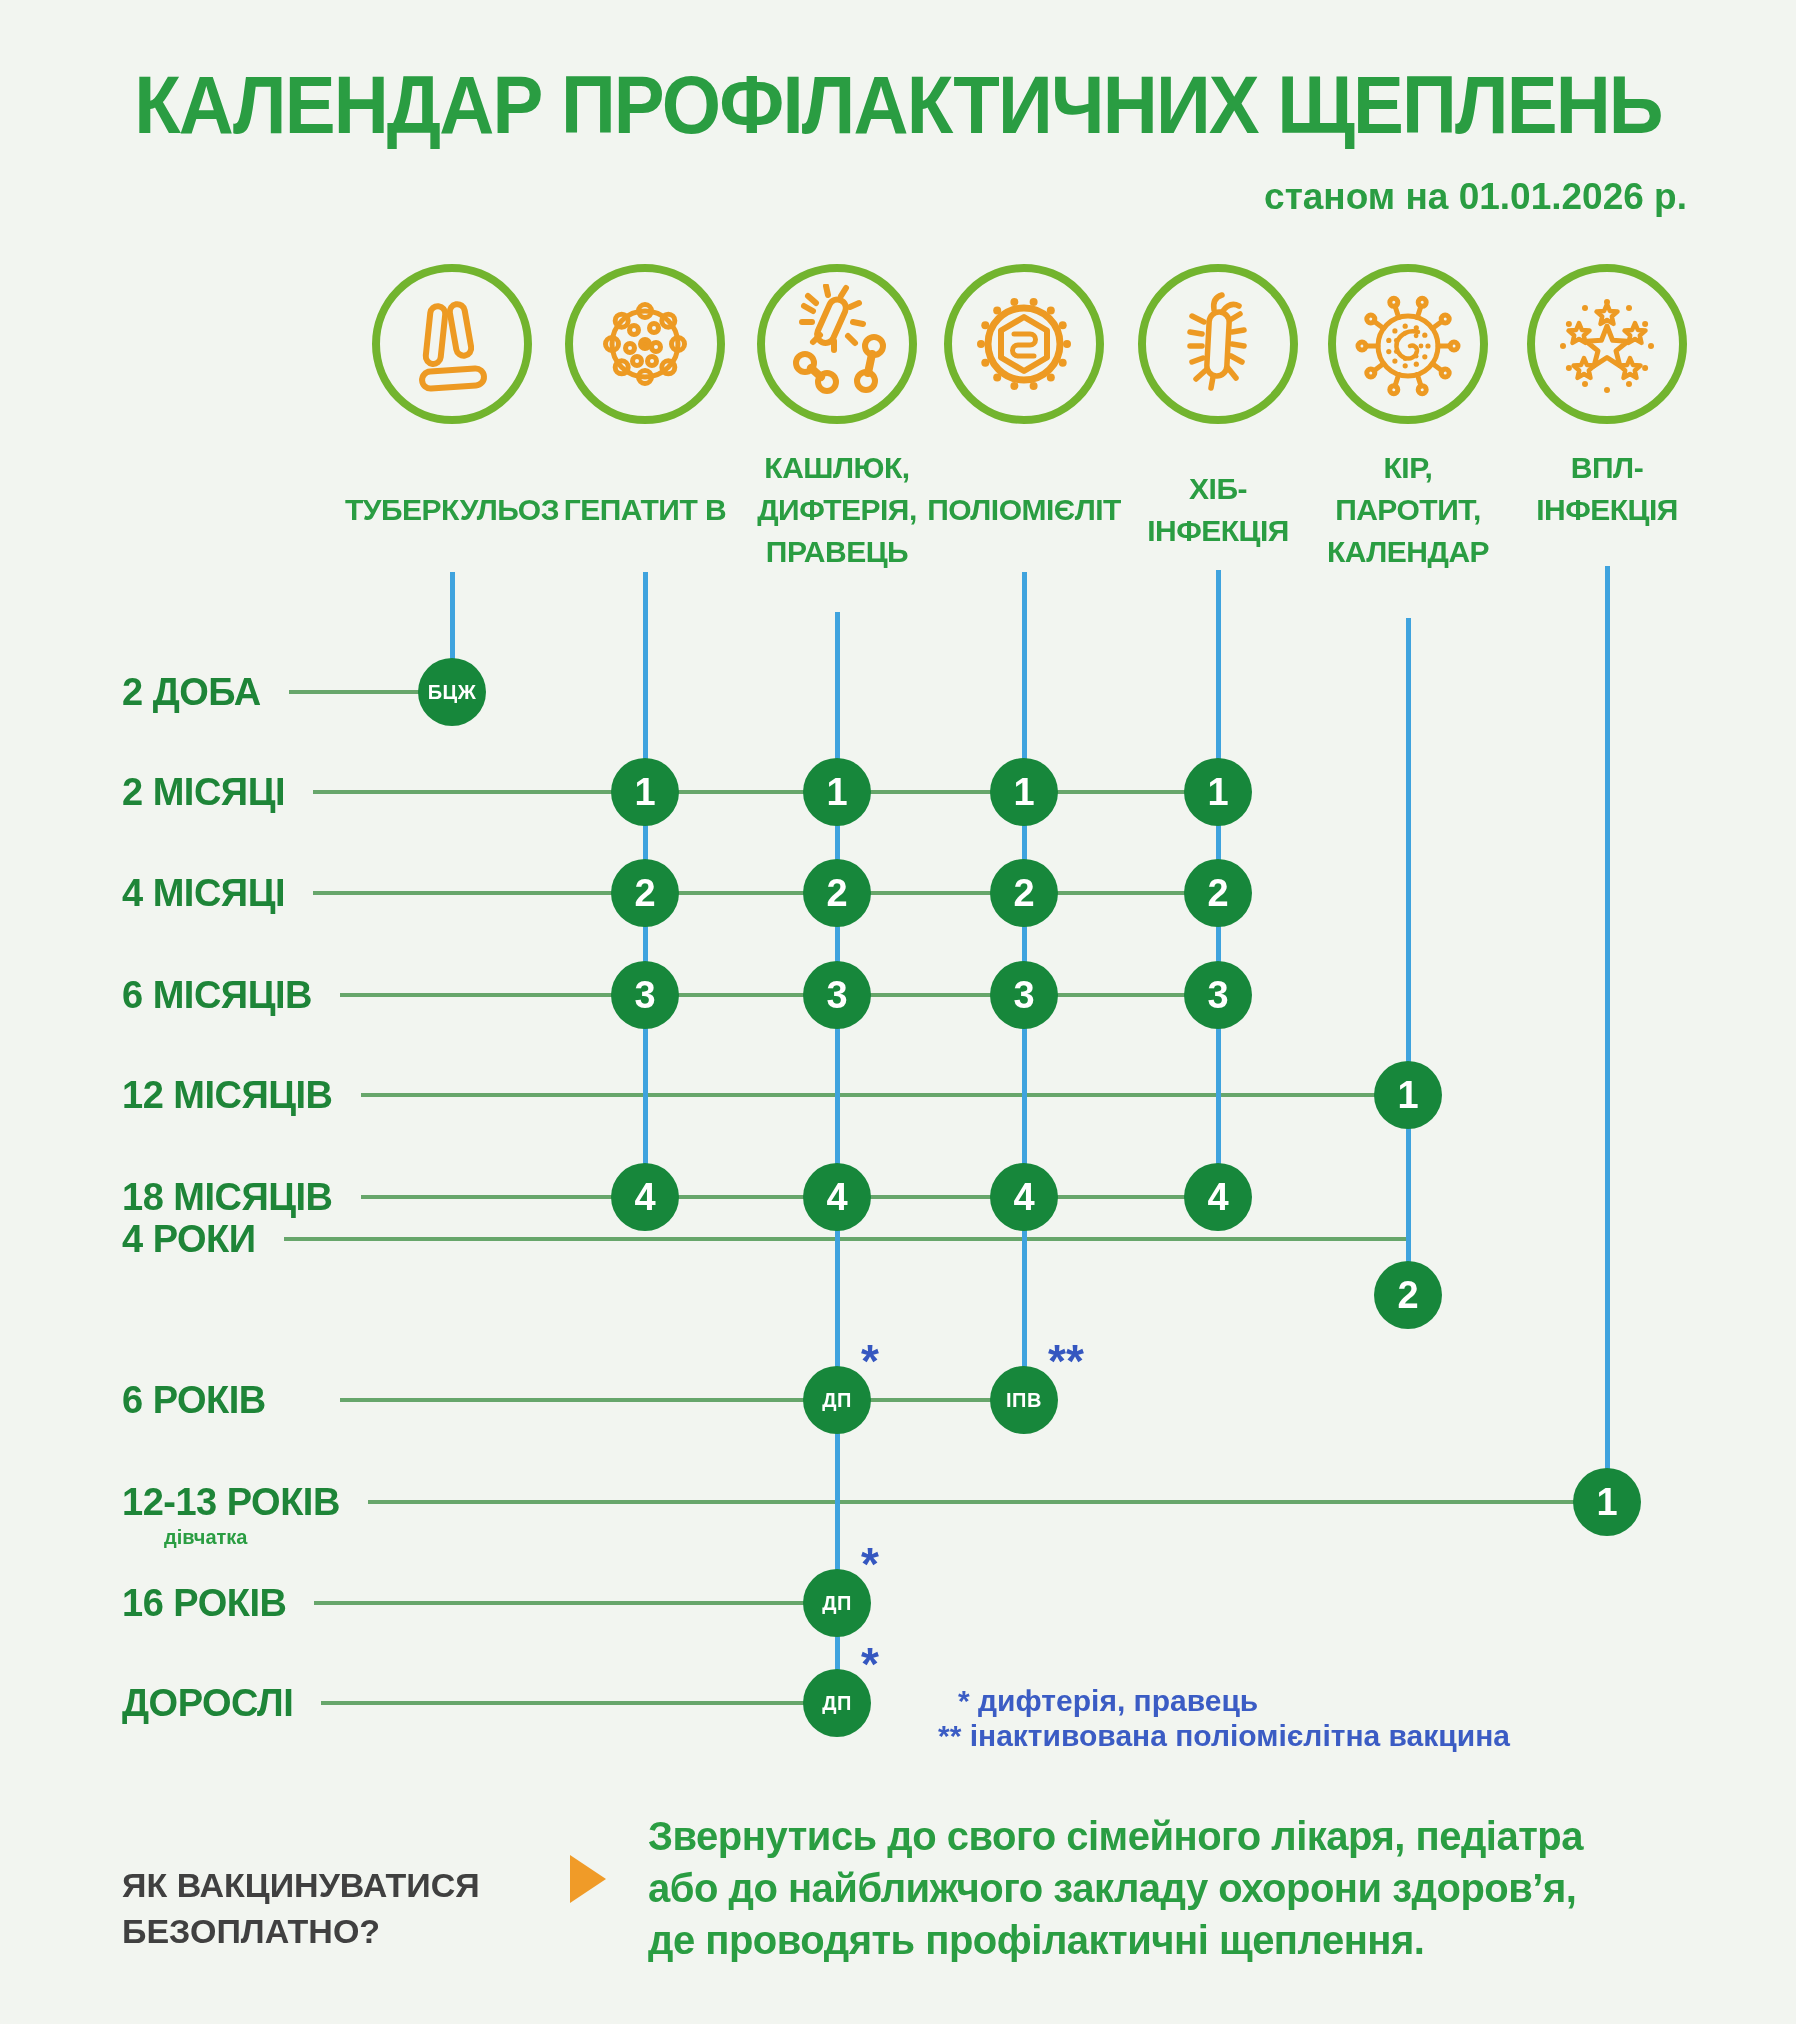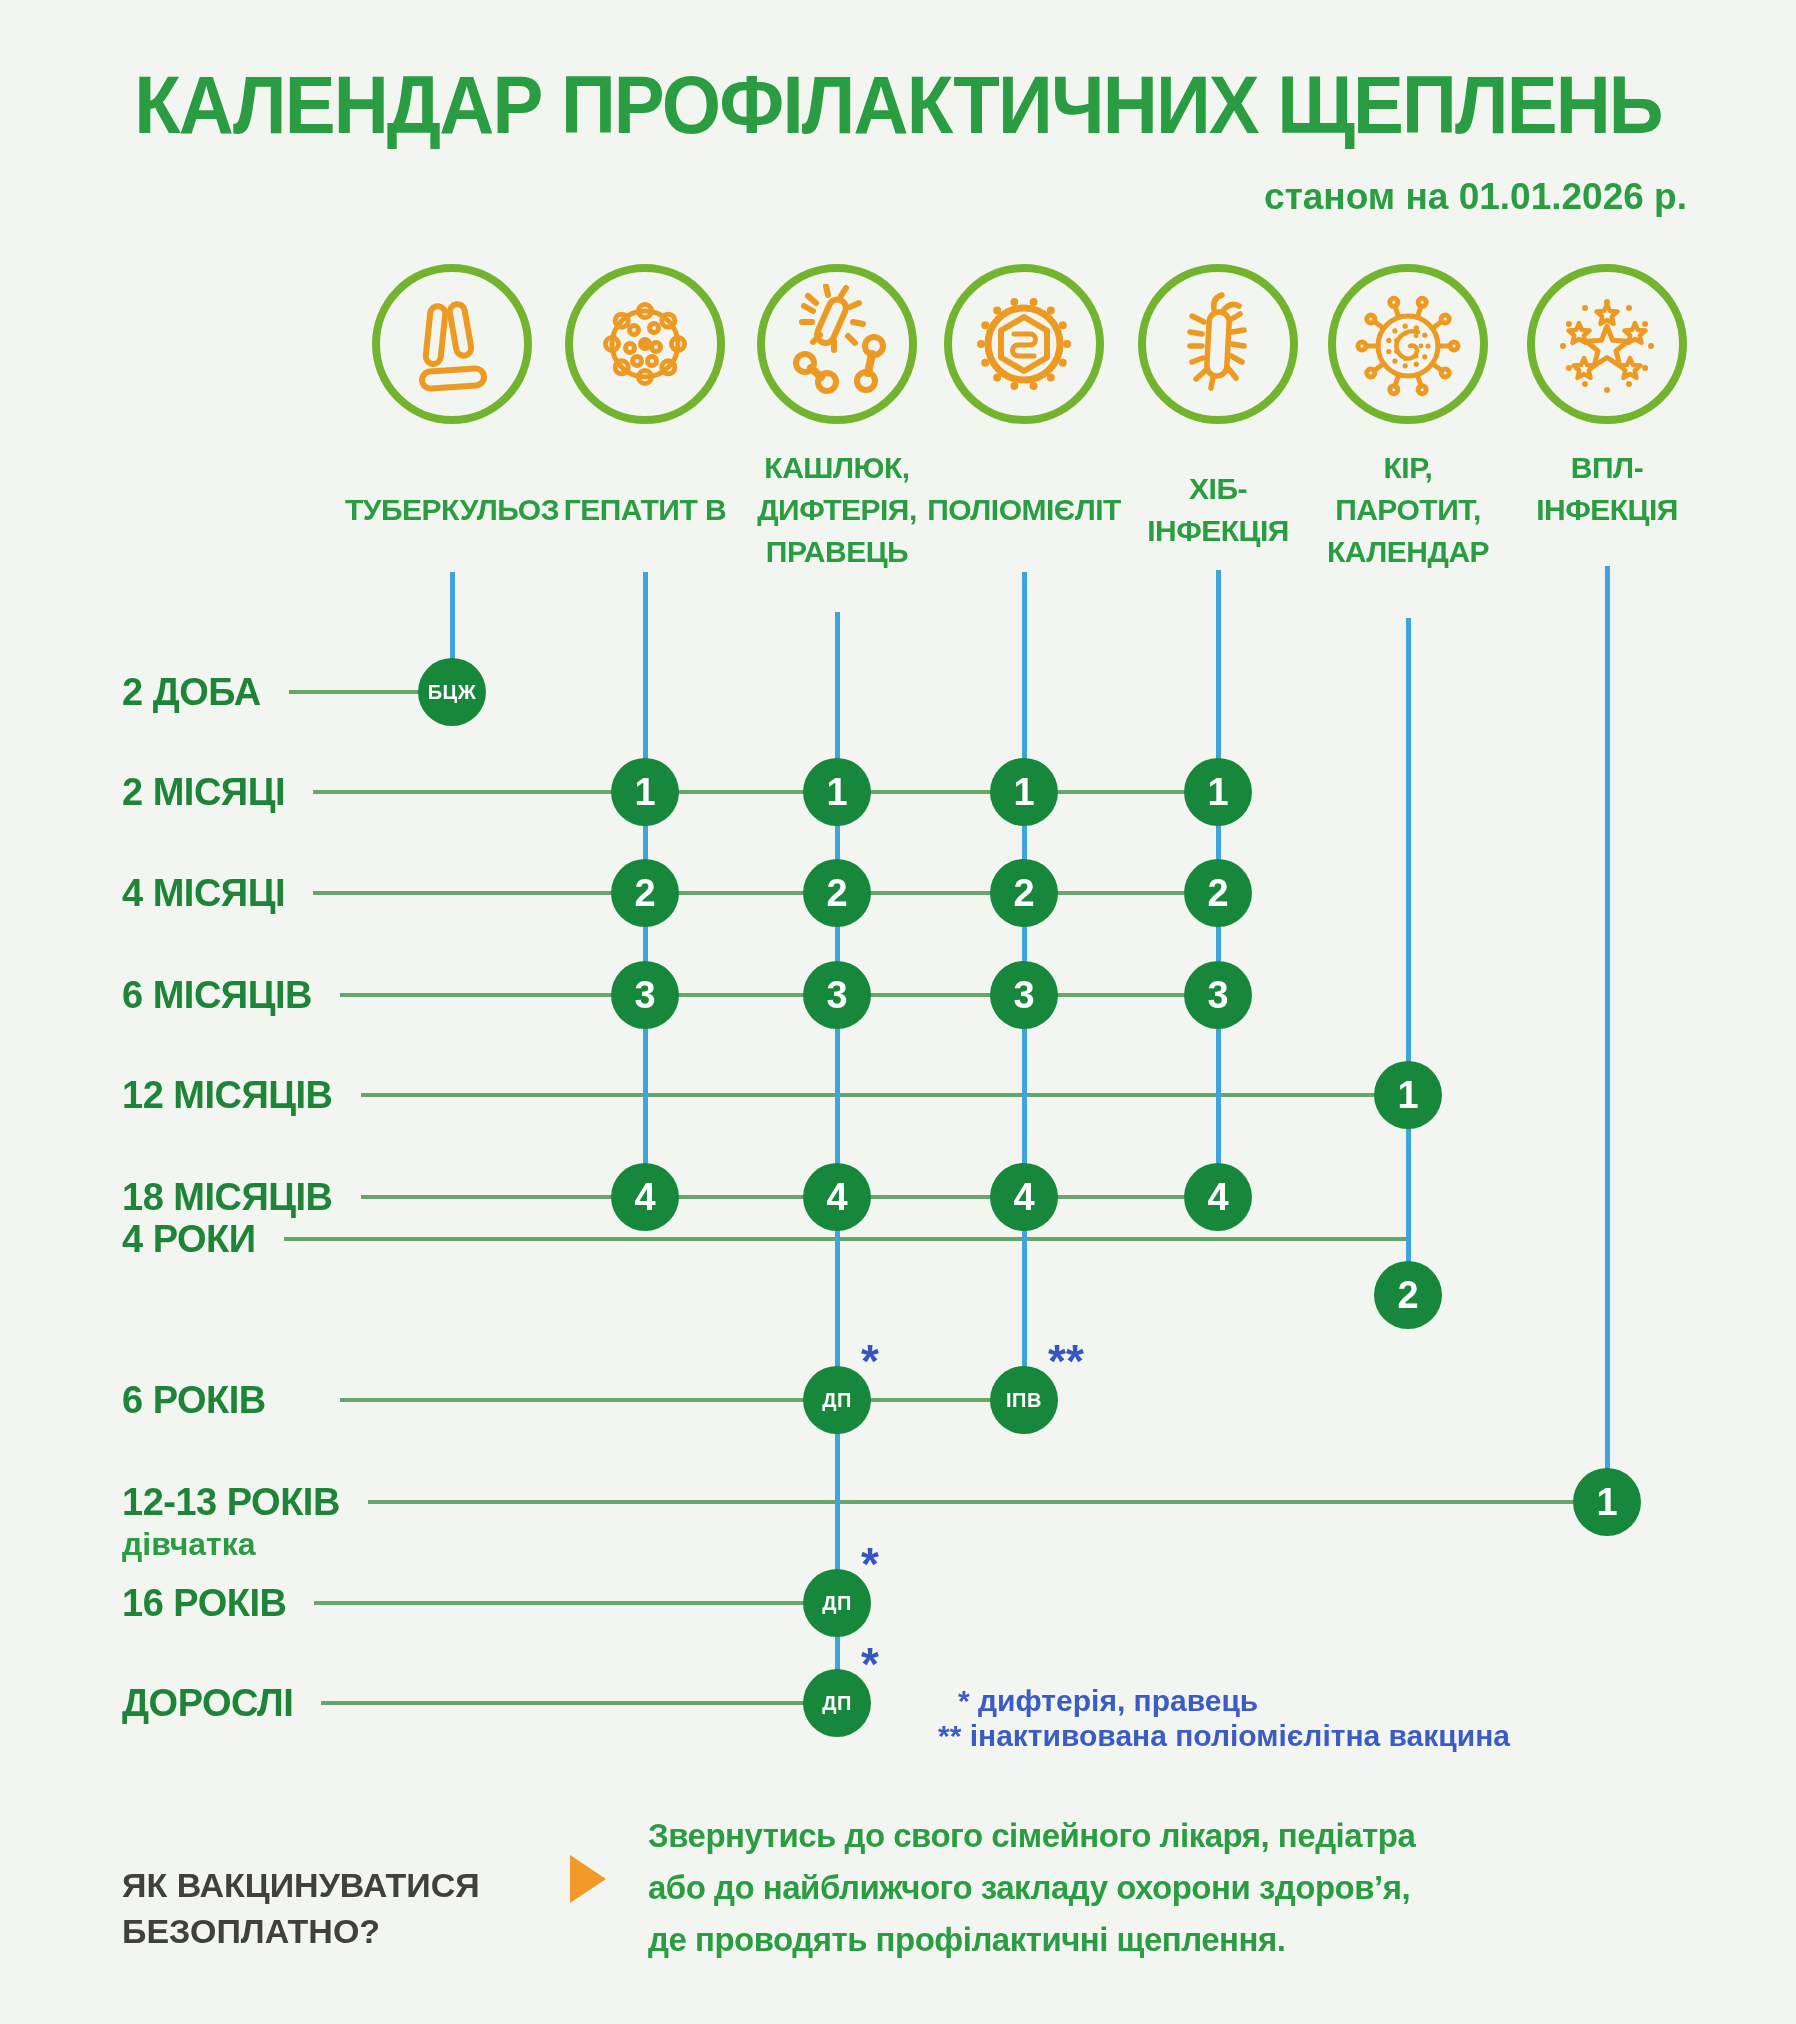--- a/index.html
+++ b/index.html
@@ -16,37 +16,37 @@
   .icon-circle svg{position:absolute; left:12px; top:12px;}
 
   .col-label{position:absolute; width:240px; text-align:center; font-size:30px; font-weight:700;
              color:#2A9D42; line-height:42px; letter-spacing:-0.5px;}
 
   .vline{position:absolute; width:5px; background:#3FA3DE; z-index:2;}
 
   .row{position:absolute; display:flex; align-items:center; height:60px; z-index:1;}
   .row-label{font-size:38px; font-weight:700; color:#1E8538; white-space:nowrap; letter-spacing:-0.5px;}
   .row-line{flex:1; height:4px; background:#67A66B; margin-left:28px;}
-  .row-sublabel{position:absolute; font-size:32px; font-weight:700; color:#2A9D42;}
+  .row-sublabel{position:absolute; font-size:20px; font-weight:700; color:#2A9D42;margin-left:42px;}
 
   .node{position:absolute; width:68px; height:68px; border-radius:50%; background:#17873B;
         color:#ffffff; display:flex; align-items:center; justify-content:center; z-index:5;}
   .node .num{font-size:38px; font-weight:700;}
   .node .abbr{font-size:20px; font-weight:700; letter-spacing:0.5px;}
   .node-mark{position:absolute; left:58px; top:-32px; font-size:46px; font-weight:700;
              color:#3557C0; white-space:nowrap;}
 
   .footnote{position:absolute; font-size:30px; font-weight:700; color:#3B5CC4;}
 
   .footer-q{position:absolute; left:122px; top:1842px; font-size:34px; font-weight:700;
             color:#404040; line-height:46px;margin-top:20px;}
   .footer-arrow{position:absolute; left:570px; top:1855px; width:0; height:0;
                 border-left:36px solid #F09B28; border-top:24px solid transparent;
                 border-bottom:24px solid transparent;}
-  .footer-text{position:absolute; left:648px; top:1810px; width:1070px; font-size:33px;
+  .footer-text{position:absolute; left:648px; top:1810px; width:1070px; font-size:40px;
                font-weight:700; color:#2A9D42; line-height:52px; letter-spacing:-0.5px;}
 </style>
 </head>
 <body>
 
 <div class="canvas">
   <div class="title">КАЛЕНДАР ПРОФІЛАКТИЧНИХ ЩЕПЛЕНЬ</div>
   <div class="subtitle">станом на 01.01.2026 р.</div>
 
   <div id="grid">

